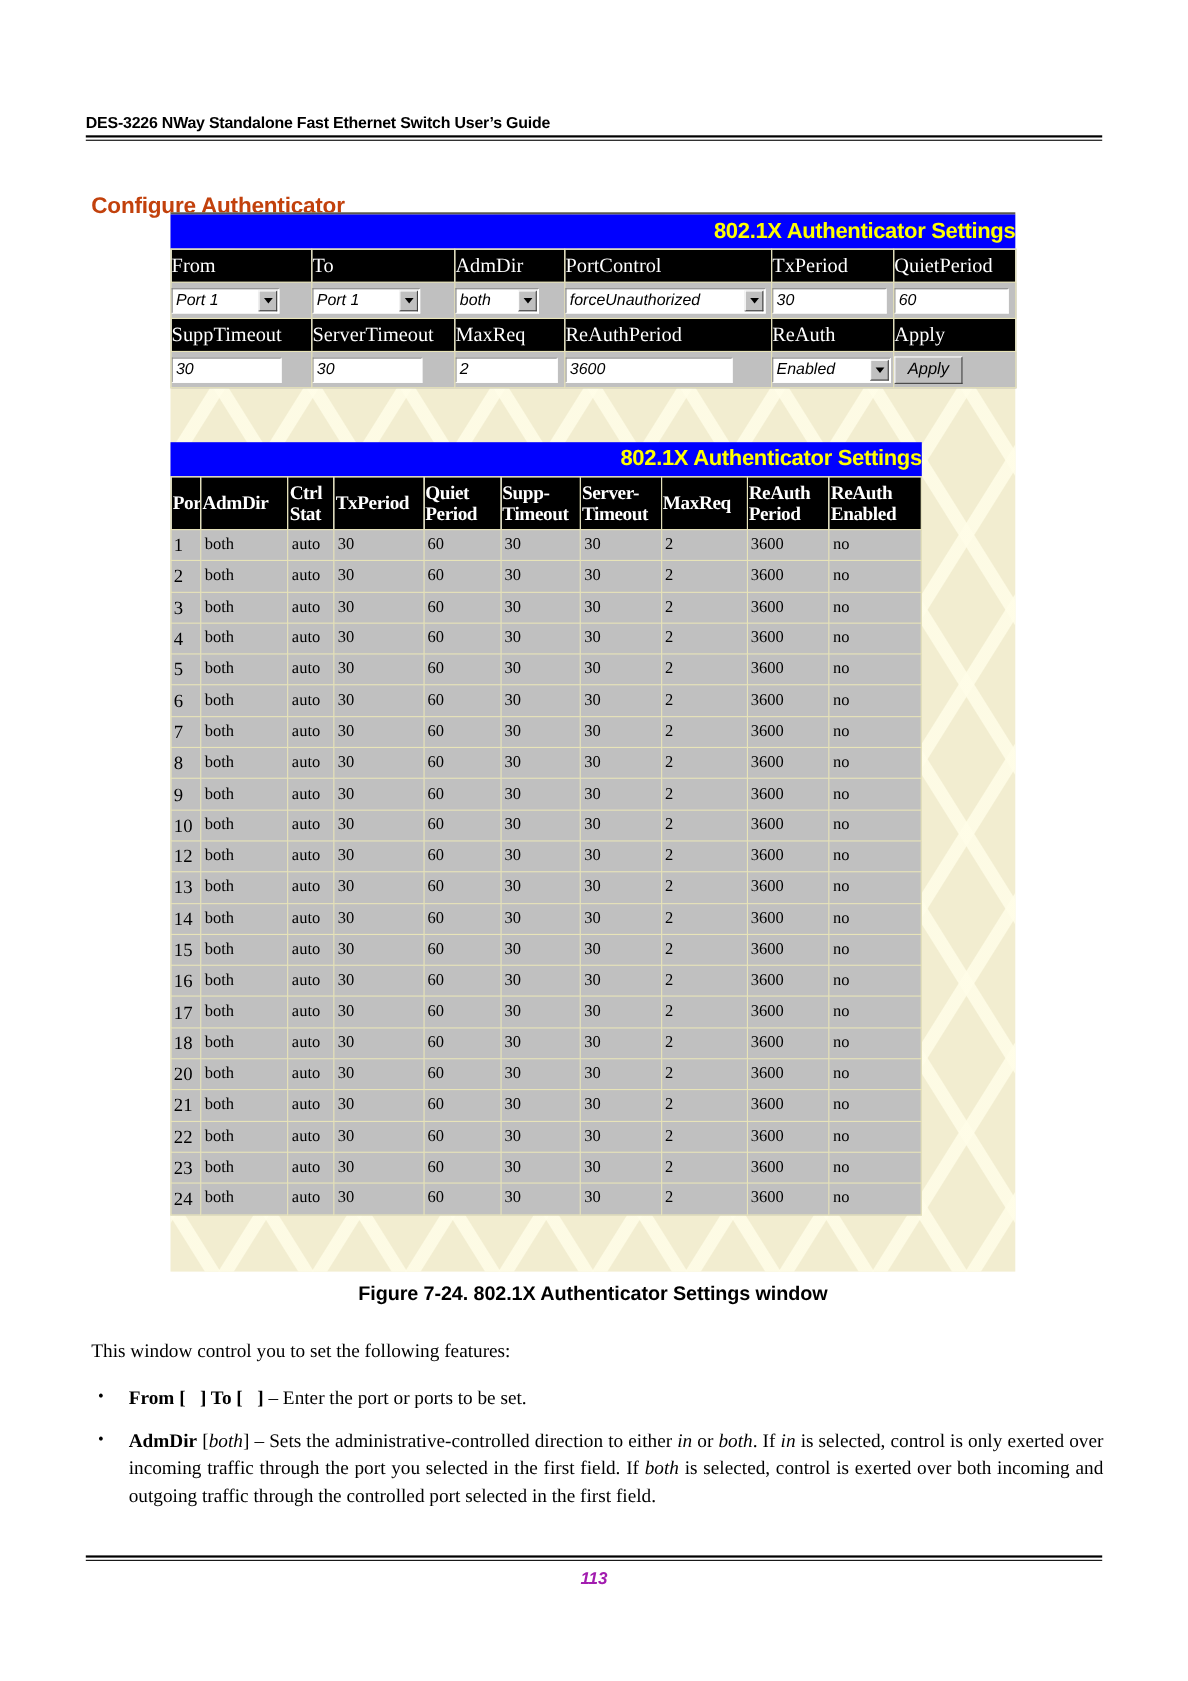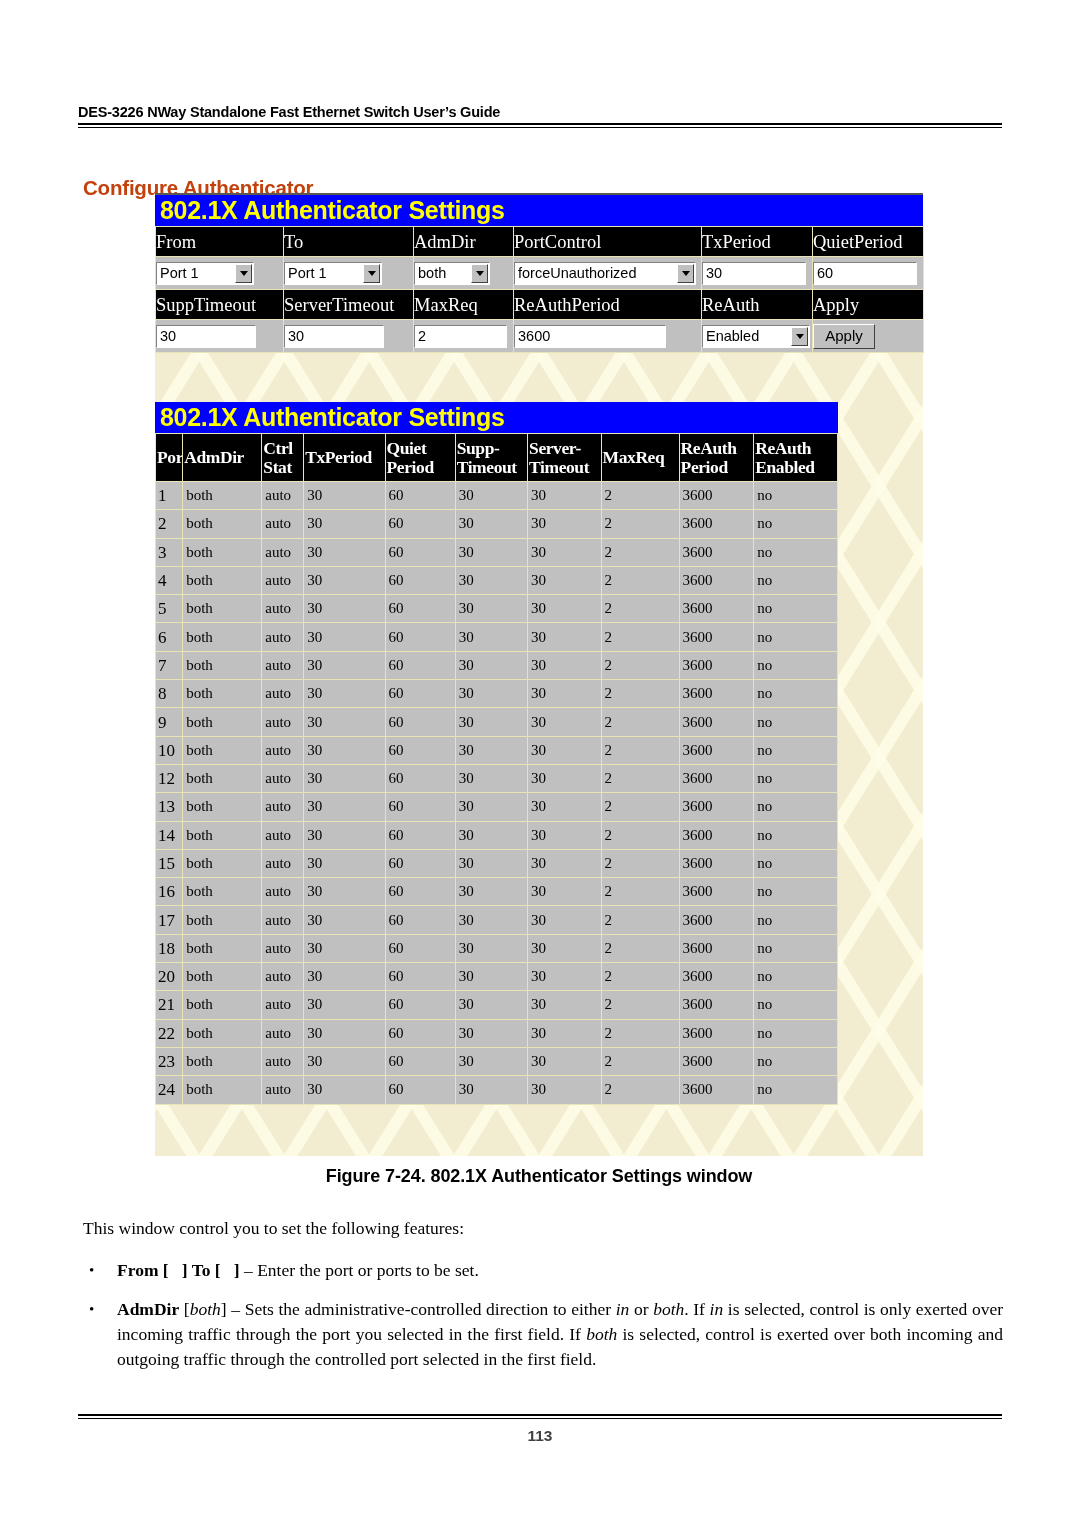--- a/index.html
+++ b/index.html
@@ -79,27 +79,28 @@
   }
 
   .panel { position: absolute; }
 
   
   .title-bar {
     background: #0000FF;
     color: #FFFF00;
     font-family: "Liberation Sans", sans-serif;
     font-weight: bold;
-    font-size: 25px;
+    font-size: 20px;
     line-height: 30px;
     padding-left: 5px;
     letter-spacing: -0.3px;
     box-sizing: border-box;
     height: 31px;
     overflow: hidden;
+    text-align: right;
   }
 
   
   .form-panel {
     left: 0px;
     top: 0px;
     width: 768px;
   }
   table.form-table {
     border-collapse: collapse;
@@ -121,20 +122,21 @@
     line-height: 28px;
     height: 29px;
     padding-left: 3px;
     white-space: nowrap;
     overflow: hidden;
   }
   td.fld {
     background: #C0C0C0;
     height: 32px;
     padding-left: 3px;
+    font-style: italic;
   }
 
   
   .w-select {
     display: inline-flex;
     align-items: stretch;
     height: 23px;
     background: #FFFFFF;
     border-top: 1.5px solid #808080;
     border-left: 1.5px solid #808080;
@@ -309,22 +311,23 @@
   }
   .footer .rule-double-f {
     border-top: 2.5px solid #000;
     border-bottom: 1px solid #000;
     height: 1.5px;
   }
   .footer-page {
     text-align: center;
     font-family: "Liberation Sans", sans-serif;
     font-weight: bold;
+    font-style: italic;
     font-size: 15.5px;
-    color: #404040;
+    color: #a21caf;
     padding-top: 8px;
   }
 </style>
 </head>
 <body>
 
 <div class="page-header">
   <div class="page-header-text">DES-3226 NWay Standalone Fast Ethernet Switch User’s Guide</div>
   <div class="rule-double"></div>
 </div>

